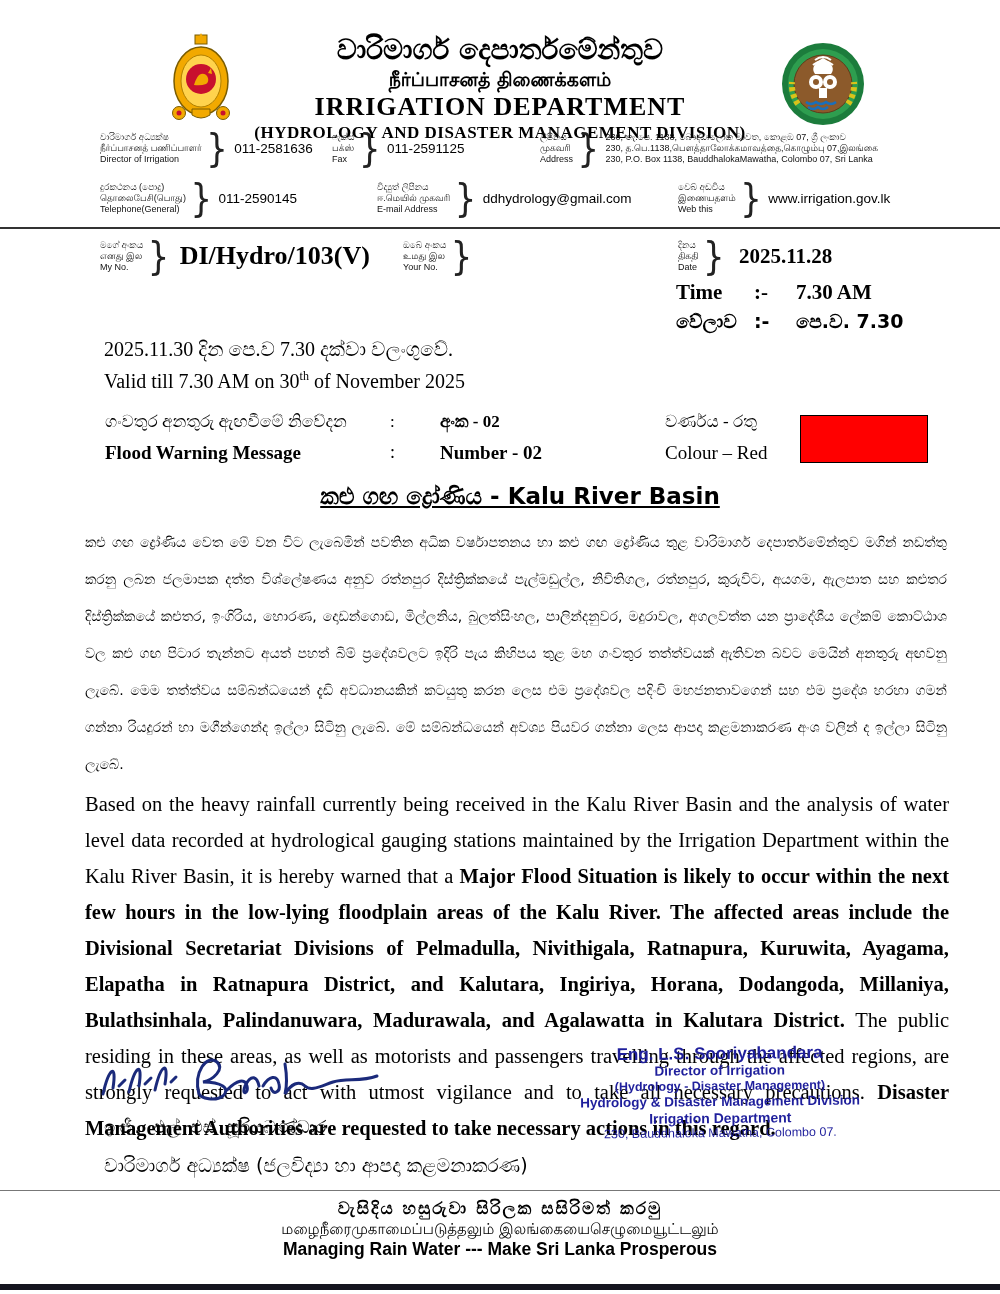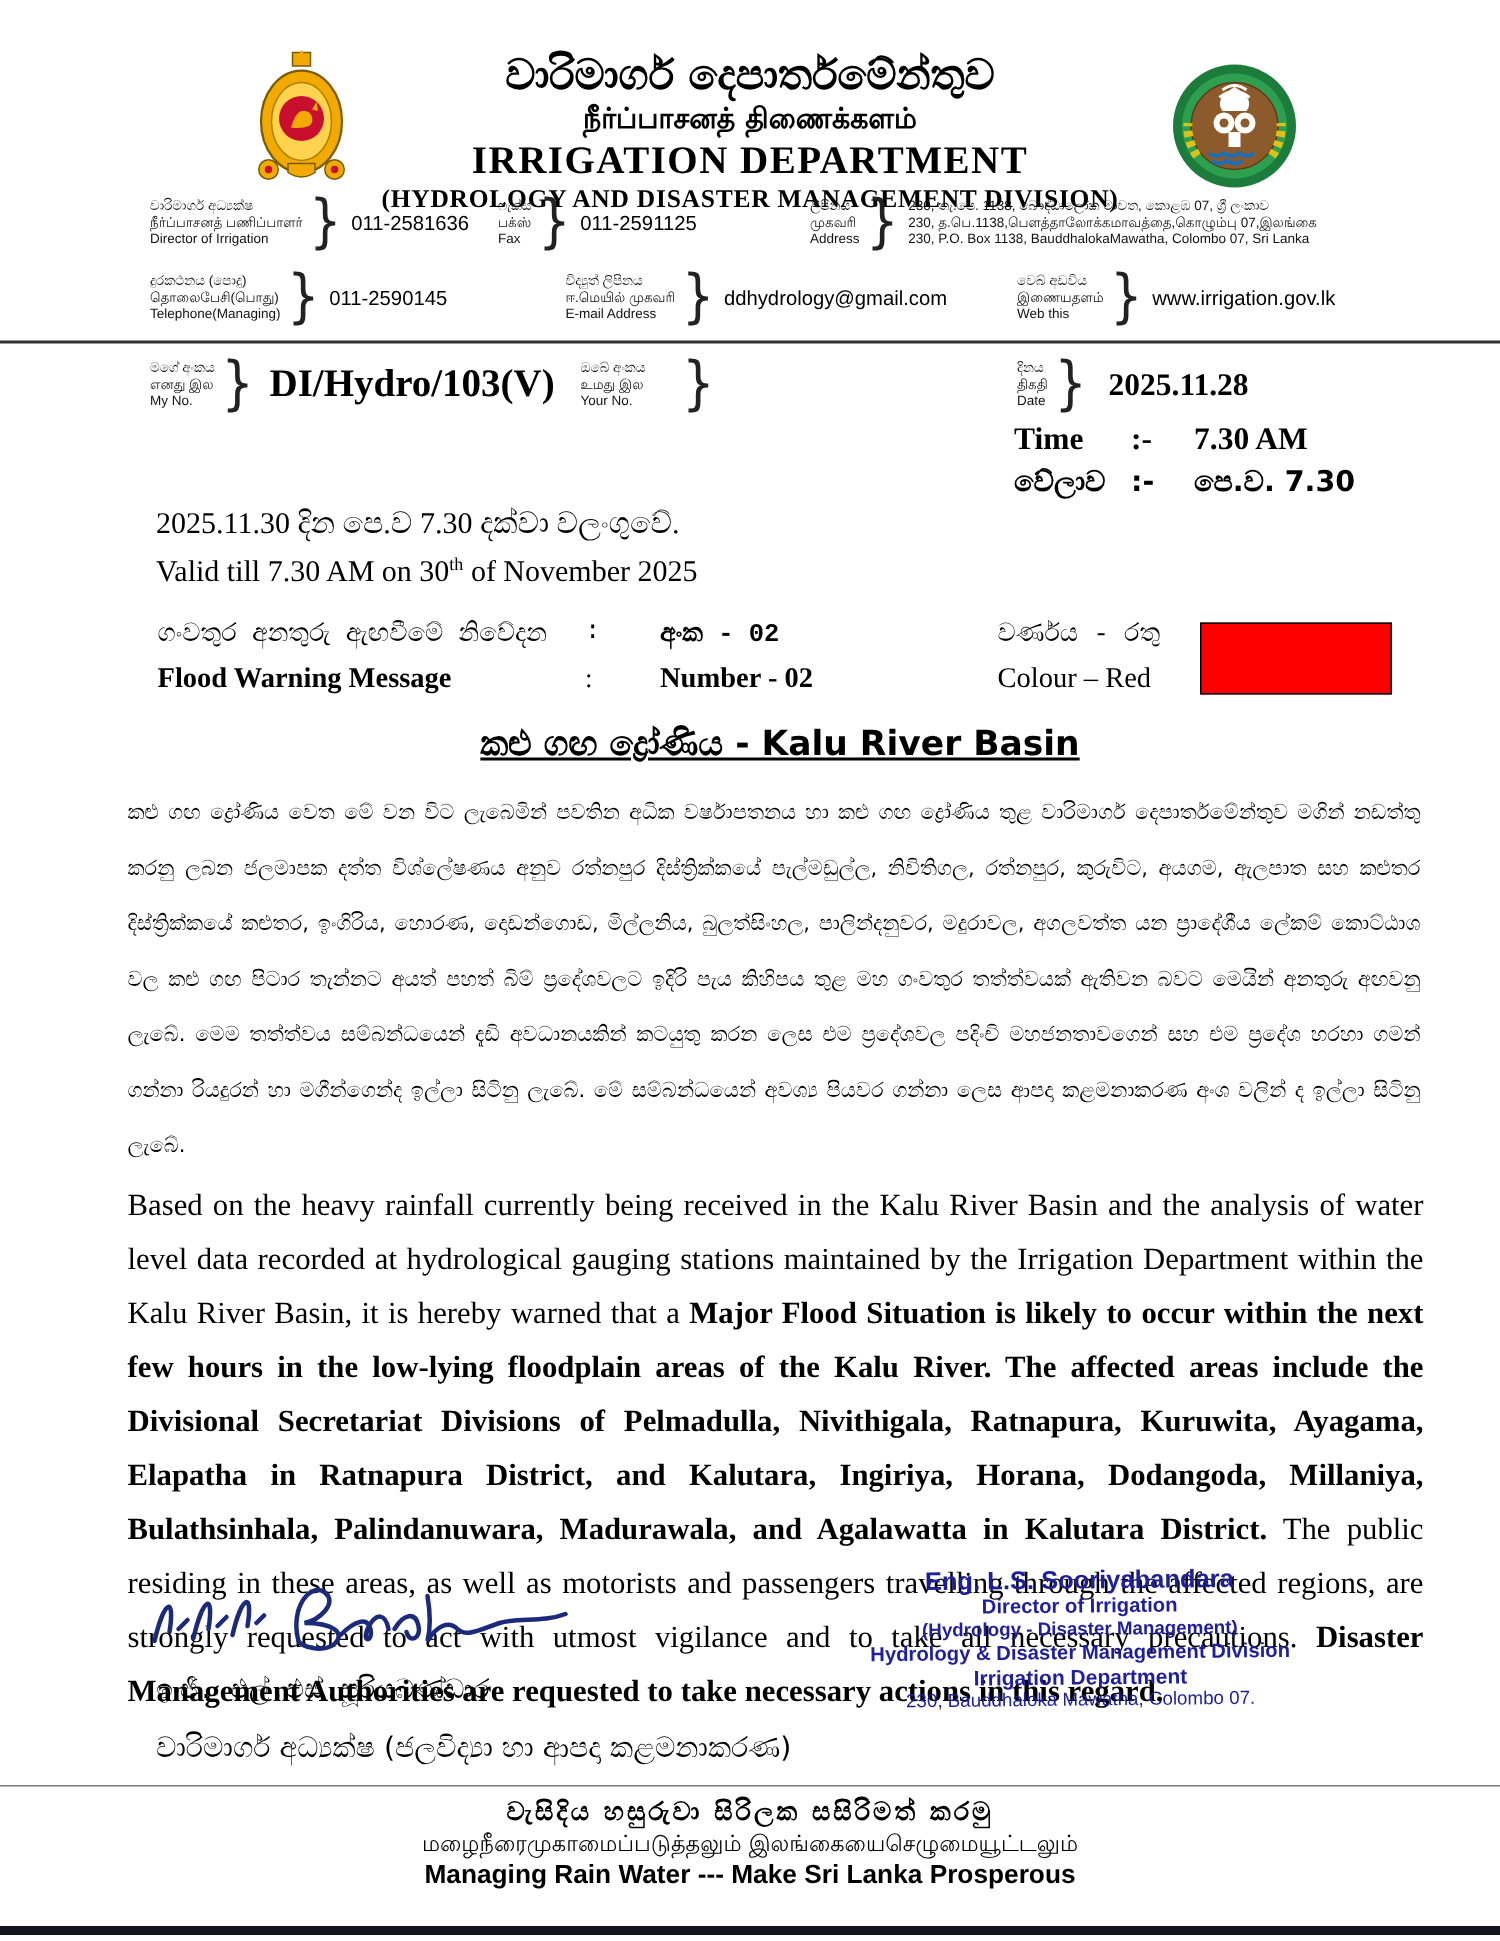--- a/index.html
+++ b/index.html
@@ -42,21 +42,21 @@
   .v-si{font-size:20px;line-height:27px;font-family:"Liberation Serif",serif;}
   .v-en{font-size:20px;line-height:27px;}
   .v-en sup{font-size:12px;}
   
   .warning{position:absolute;left:105px;top:412px;width:840px;}
   .warn-row{position:relative;height:30px;font-size:18px;}
   .w-label{position:absolute;left:0;}
   .w-colon{position:absolute;left:285px;}
   .w-num{position:absolute;left:335px;font-weight:bold;}
   .w-col{position:absolute;left:560px;}
-  .warn-row.si{font-family:Liberation Mono, monospace;font-size:17px;}
+  .warn-row.si{font-family:Liberation Serif, serif;font-size:17px;}
   .warn-row.en .w-label,.warn-row.en .w-num{font-weight:bold;font-size:19px;}
   .warn-row.en .w-col{font-size:19px;}
   .colour-box{position:absolute;left:695px;top:3px;width:126px;height:46px;border:1px solid #000;}
   
   .basin{position:absolute;left:0;top:483px;width:1000px;text-align:center;
          font-size:23px;font-weight:bold;text-decoration:underline;font-family:"DejaVu Sans",sans-serif;padding-left:20px;}
   
   .si-para{position:absolute;left:85px;top:524px;width:862px;font-size:14px;line-height:37px;
            text-align:justify;font-family:"DejaVu Sans",sans-serif;}
   .en-para{position:absolute;left:85px;top:786px;width:864px;font-size:20.5px;line-height:36px;
@@ -163,21 +163,21 @@
           <span>230, த.பெ.1138,பௌத்தாலோக்கமாவத்தை,கொழும்பு 07,இலங்கை</span>
           <span>230, P.O. Box 1138, BauddhalokaMawatha, Colombo 07, Sri Lanka</span>
         </div>
       </div>
     </div>
     <div class="contact-row">
       <div class="cgroup" style="left:15px;">
         <div class="lbls">
           <span>දුරකථනය (පොදු)</span>
           <span>தொலைபேசி(பொது)</span>
-          <span>Telephone(Managing)</span>
+          <span>Telephone(General)</span>
         </div>
         <span class="brace">}</span>
         <span class="cval">011-2590145</span>
       </div>
       <div class="cgroup" style="left:292px;">
         <div class="lbls">
           <span>විද්‍යුත් ලිපිනය</span>
           <span>ஈ.மெயில் முகவரி</span>
           <span>E-mail Address</span>
         </div>
@@ -201,21 +201,21 @@
   <div class="refrow">
     <div class="rgroup" style="left:15px;">
       <div class="lbls">
         <span>මගේ අංකය</span>
         <span>எனது இல</span>
         <span>My No.</span>
       </div>
       <span class="brace">}</span>
       <span class="refval-big">DI/Hydro/103(V)</span>
     </div>
-    <div class="rgroup" style="left:302px;gap:20px;">
+    <div class="rgroup" style="left:318px;">
       <div class="lbls">
         <span>ඔබේ අංකය</span>
         <span>உமது இல</span>
         <span>Your No.</span>
       </div>
       <span class="brace">}</span>
       <span class="refval-big"></span>
     </div>
     <div class="rgroup" style="left:593px;">
       <div class="lbls">

